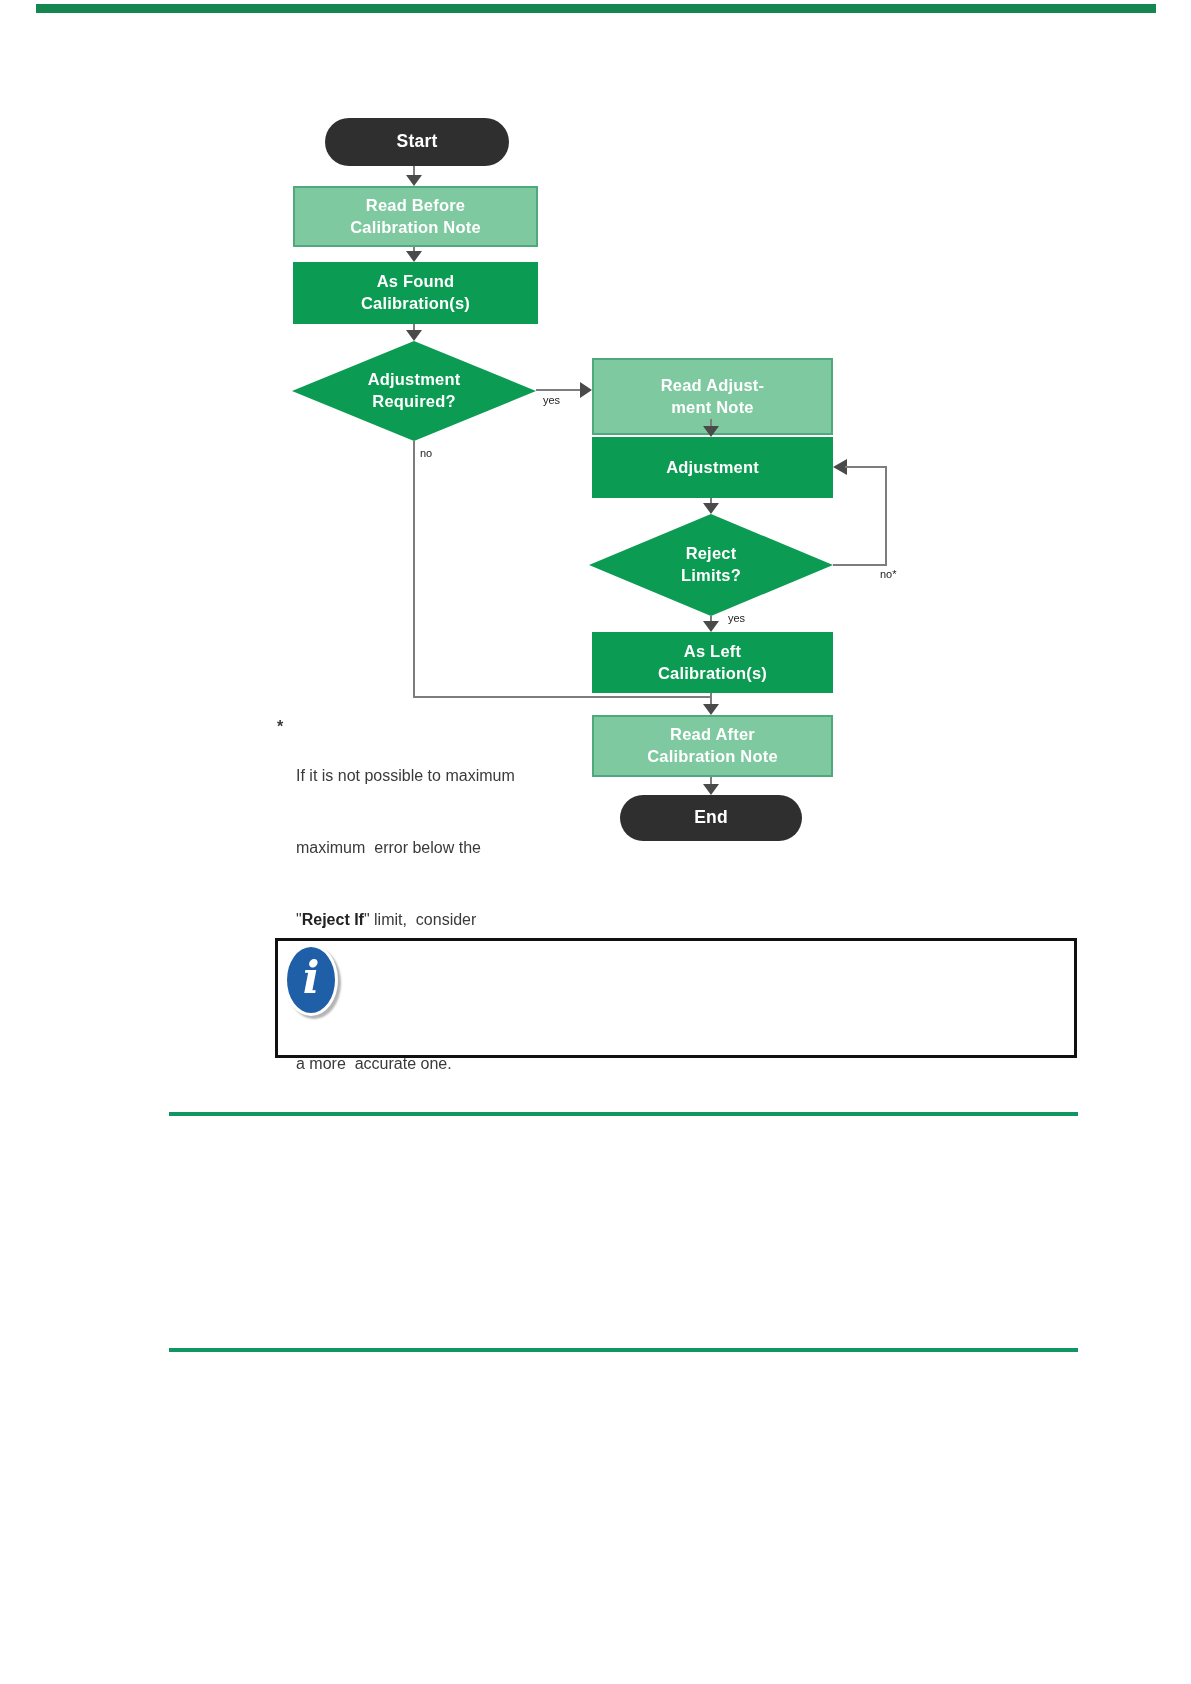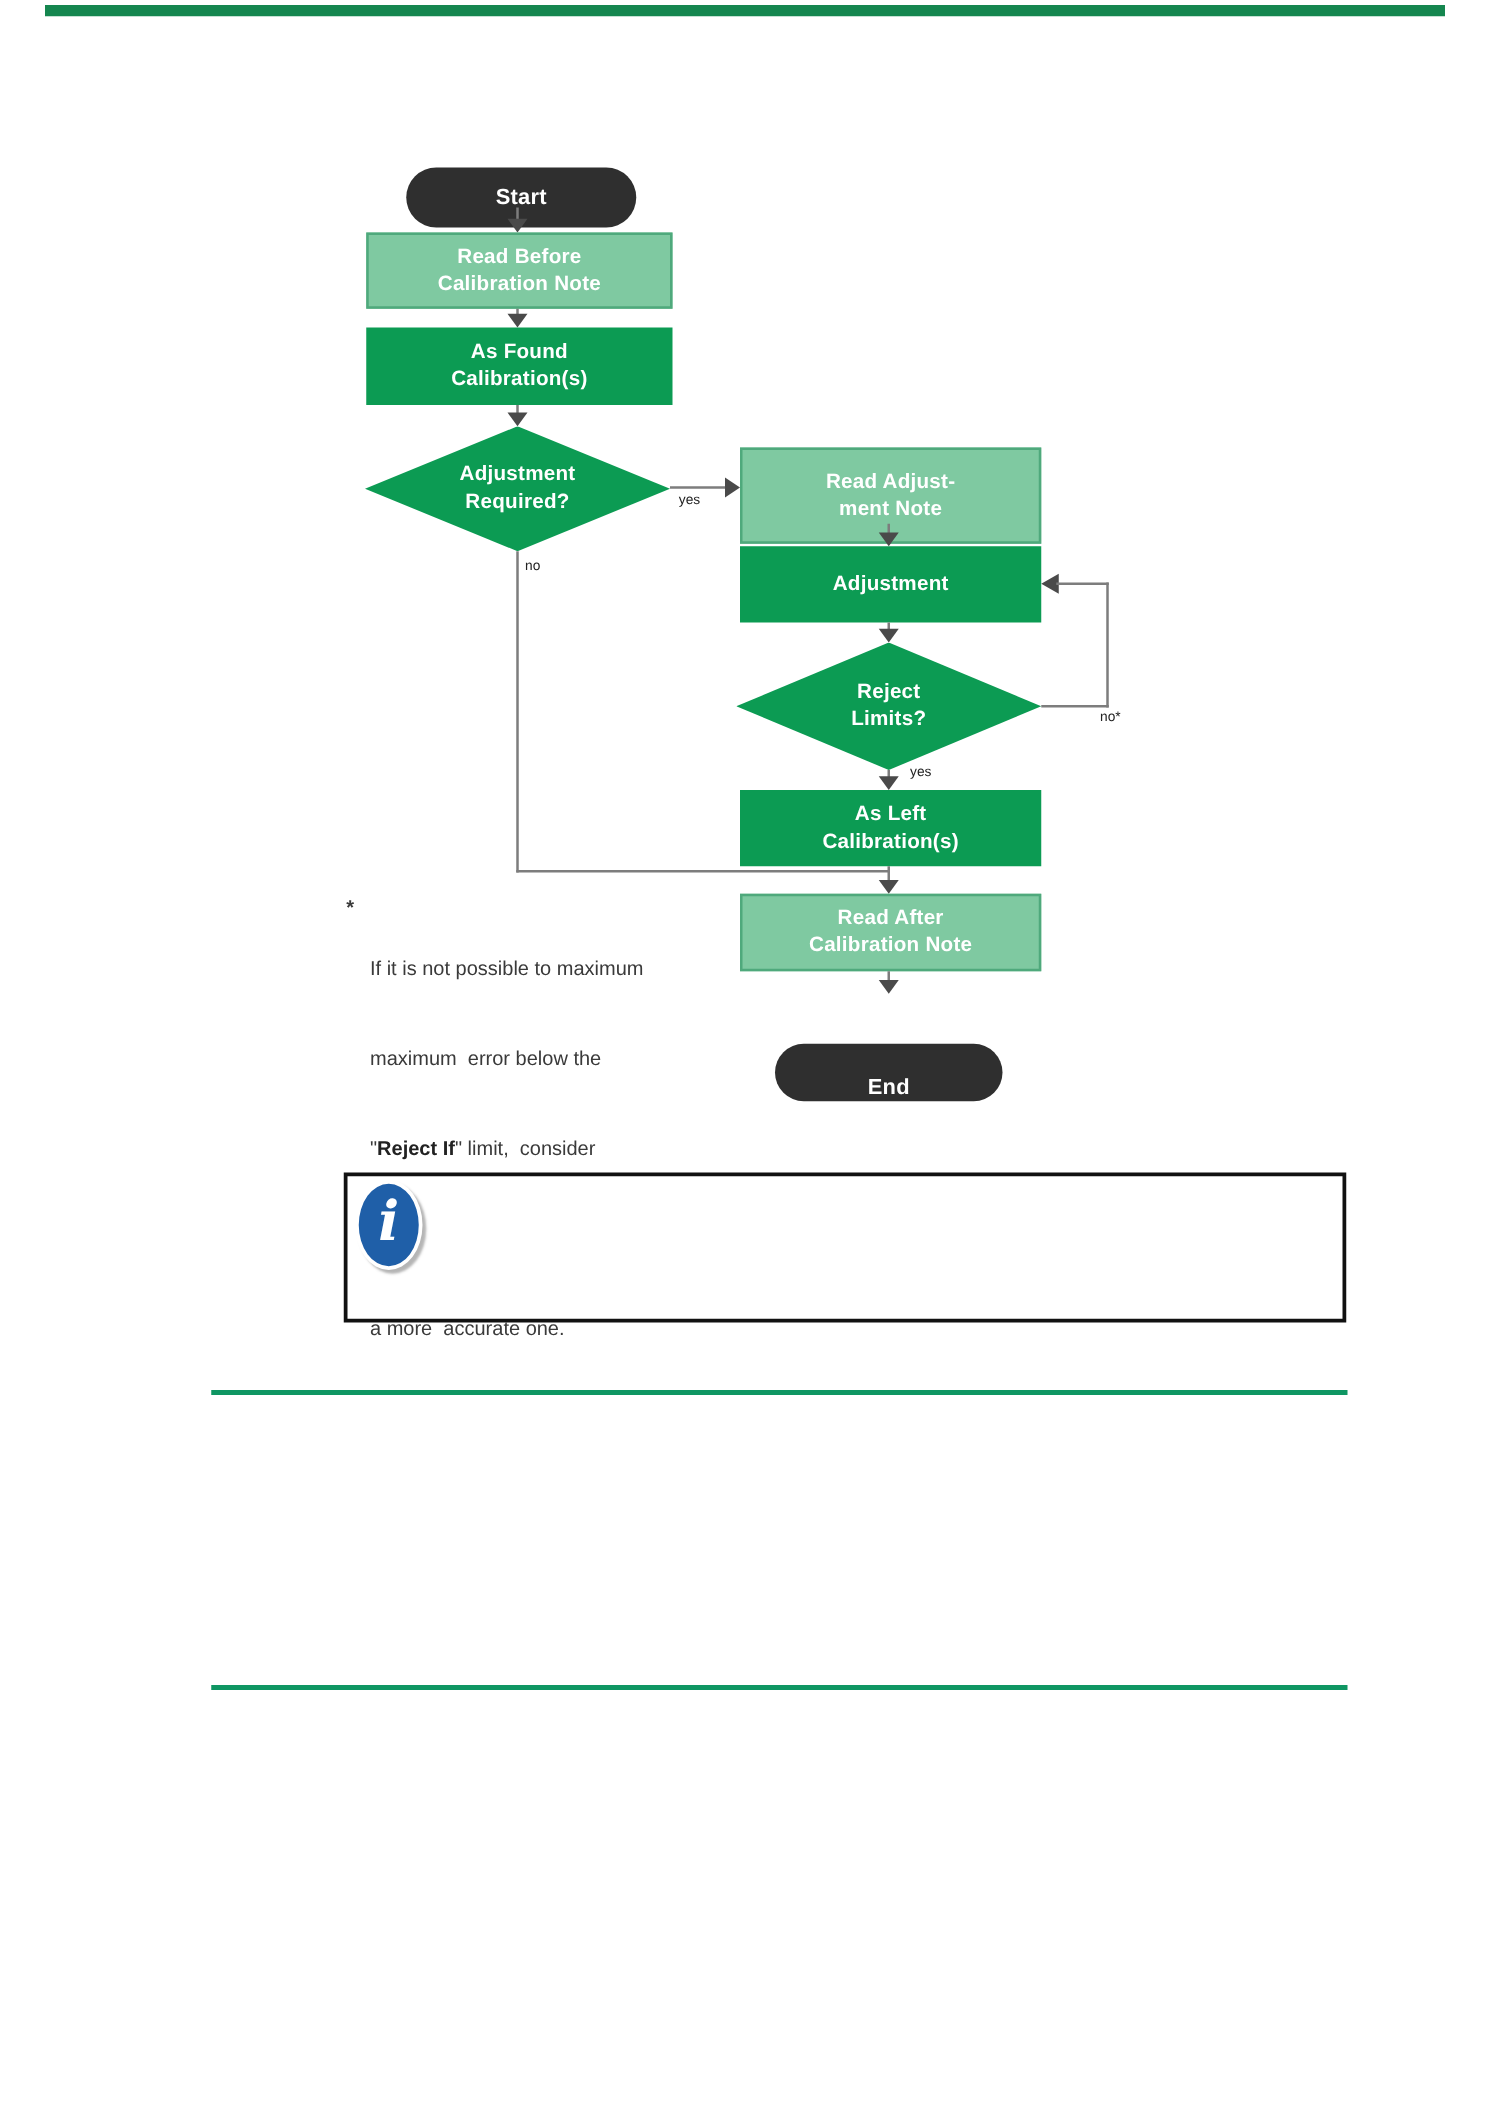--- a/index.html
+++ b/index.html
@@ -61,21 +61,21 @@
   .top-bar{position:absolute;left:36px;top:4px;width:1120px;height:9px;background:var(--top-bar-green);}
   .rule{position:absolute;left:169px;width:909px;height:4px;background:var(--rule-green);}
 </style>
 </head>
 <body>
 
 <div class="page">
 
   <div class="top-bar"></div>
 
-  <div class="node pill" style="left:325px;top:134px;width:184px;height:48px;">
+  <div class="node pill" style="left:325px;top:118px;width:184px;height:48px;">
     <span>Start</span>
   </div>
 
   <div class="line" style="left:413px;top:166px;width:2px;height:12px;"></div>
   <div class="ah ah-down" style="left:406px;top:175px;"></div>
 
   <div class="node box-light" style="left:293px;top:186px;width:245px;height:61px;">
     <span>Read Before</span>
     <span>Calibration Note</span>
   </div>
@@ -143,21 +143,21 @@
   <div class="ah ah-down" style="left:703px;top:704px;"></div>
 
   <div class="node box-light" style="left:592px;top:715px;width:241px;height:62px;">
     <span>Read After</span>
     <span>Calibration Note</span>
   </div>
 
   <div class="line" style="left:710px;top:777px;width:2px;height:10px;"></div>
   <div class="ah ah-down" style="left:703px;top:784px;"></div>
 
-  <div class="node pill" style="left:620px;top:835px;width:182px;height:46px;justify-content:flex-end;">
+  <div class="node pill" style="left:620px;top:795px;width:182px;height:46px;">
     <span>End</span>
   </div>
 
   <div class="footnote">
     <span class="marker">*</span>
     <div class="ftext">
       <div>If it is not possible to maximum</div>
       <div>maximum  error below the</div>
       <div><span>"</span><b>Reject If</b><span>" limit,  consider</span></div>
       <div>replacing  the  instrument  with</div>

